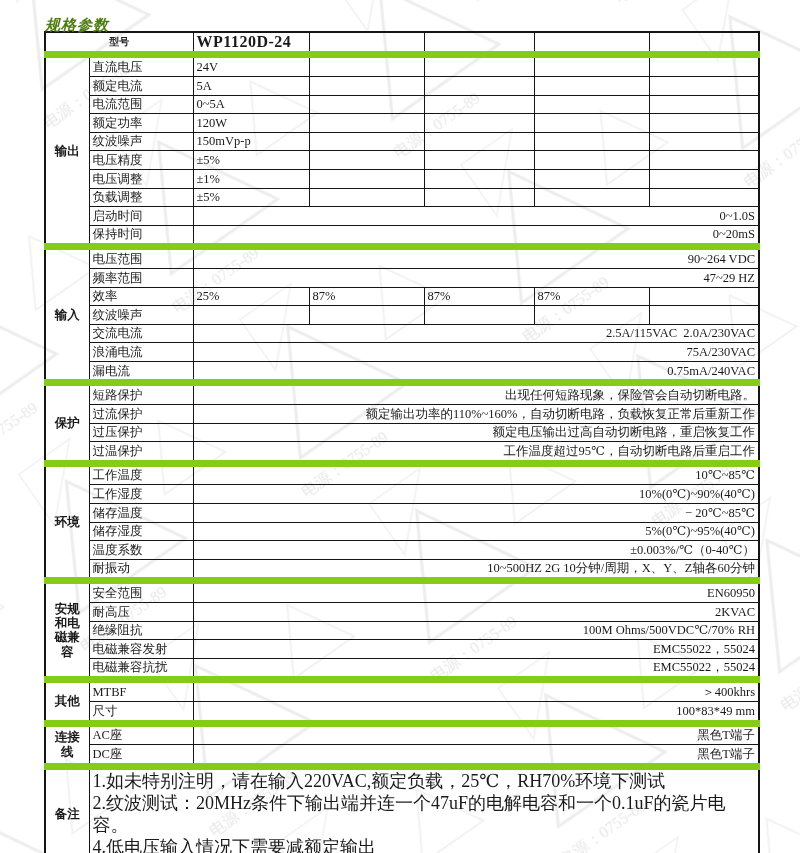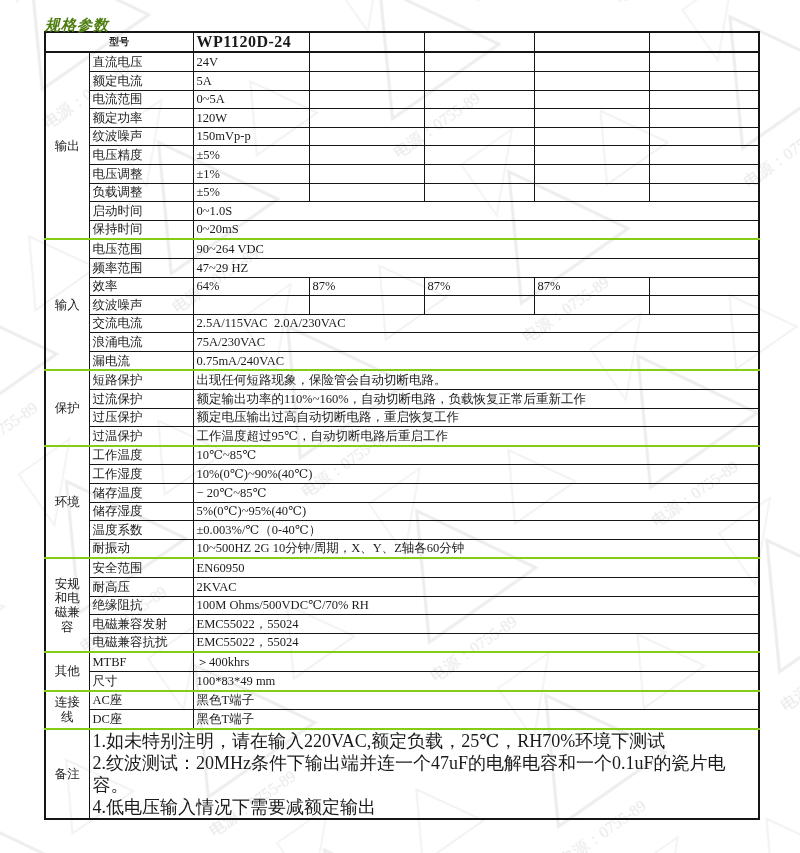--- a/index.html
+++ b/index.html
@@ -28,33 +28,33 @@
     border:1px solid #151515;
     height:17.6px;
     padding:0 3px;
     font-size:12.5px;
     line-height:1.15;
     overflow:hidden;
     white-space:pre-wrap;
     vertical-align:middle;
   }
   td.cat{
-    font-weight:normal;
+    font-weight:bold;
     text-align:center;
     font-size:13.5px;
     padding:0 2px;
     line-height:1.35;
   }
   td.lbl{text-align:left;padding-left:5px;}
   td.val{text-align:left;padding-left:4px;}
-  td.merged{text-align:left;}
+  td.merged{text-align:right;}
   td.note-cell{text-align:left;padding:2px 6px;vertical-align:middle;}
   tr.note-row td{height:68px;}
   .note-line{line-height:22px;font-size:18px;}
-  tr.sec-start td{border-top:2px solid #84cc16;}
+  tr.sec-start td{border-top:7px solid #84cc16;}
   tr.head td{border-bottom:2px solid #151515;font-weight:bold;font-size:13.5px;}
   tr.head td.cat{font-size:10px;}
   tr.head td.val{font-size:16px;letter-spacing:0.5px;margin-left:8px;}
 </style>
 </head>
 <body>
 
 <div class="page">
 
   <svg class="wm-layer" width="800" height="853" aria-hidden="true">
@@ -167,21 +167,21 @@
           <td class="cat" rowspan="7">输入</td>
           <td class="lbl">电压范围</td>
           <td class="merged" colspan="5">90~264 VDC</td>
         </tr>
         <tr>
           <td class="lbl">频率范围</td>
           <td class="merged" colspan="5">47~29 HZ</td>
         </tr>
         <tr>
           <td class="lbl">效率</td>
-          <td class="val">64%</td>
+          <td class="val">25%</td>
           <td class="val">87%</td>
           <td class="val">87%</td>
           <td class="val">87%</td>
           <td class="val"></td>
         </tr>
         <tr>
           <td class="lbl">纹波噪声</td>
           <td class="val"></td>
           <td class="val"></td>
           <td class="val"></td>

